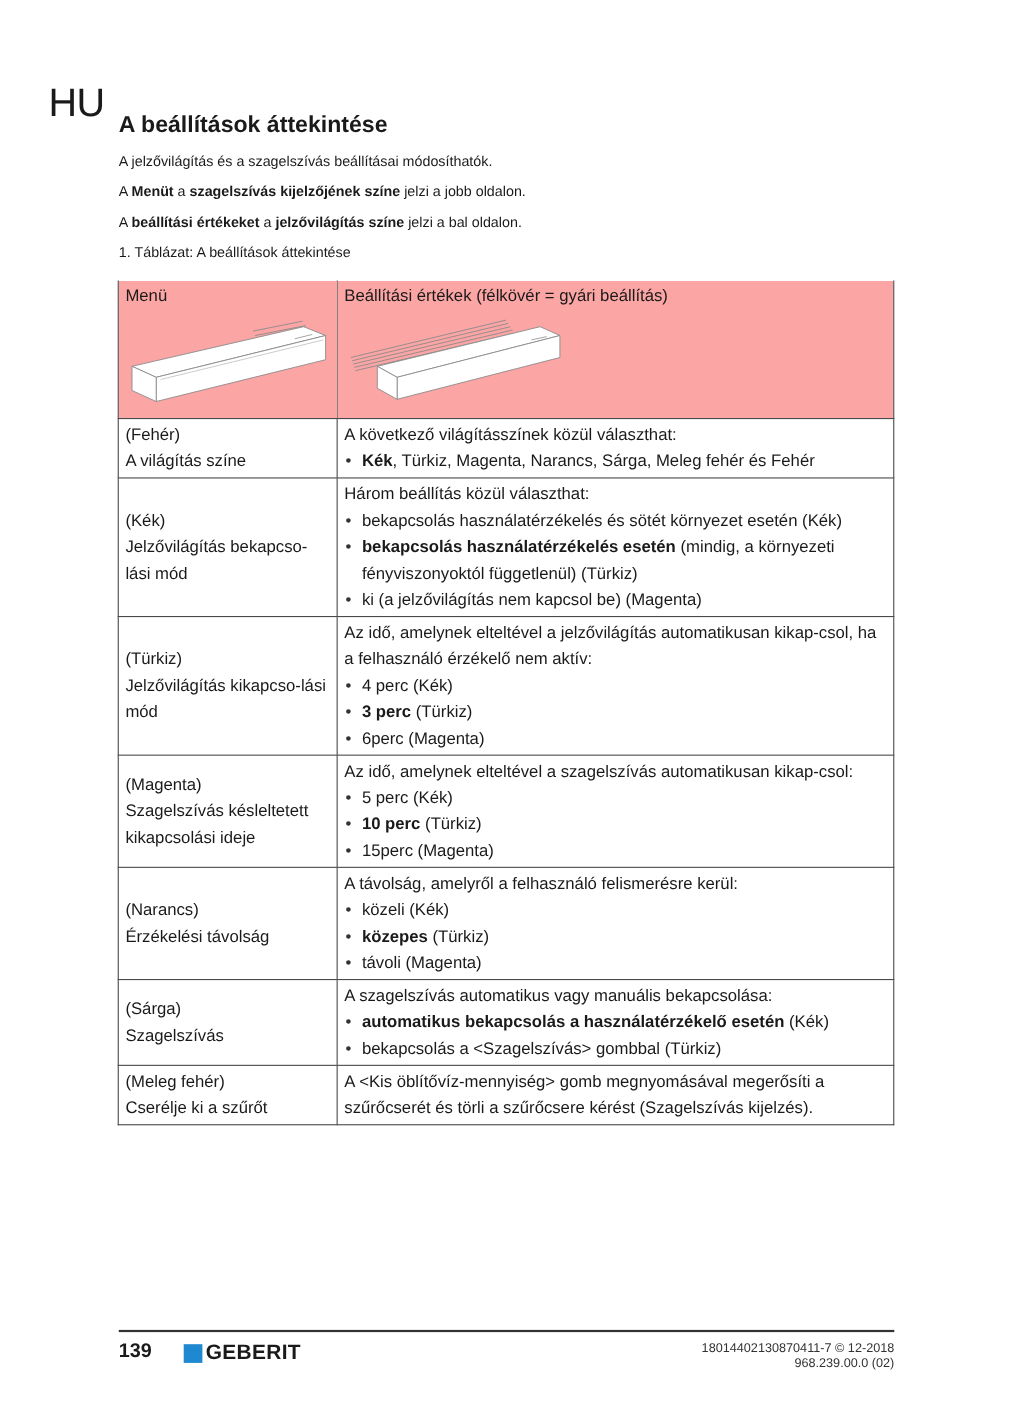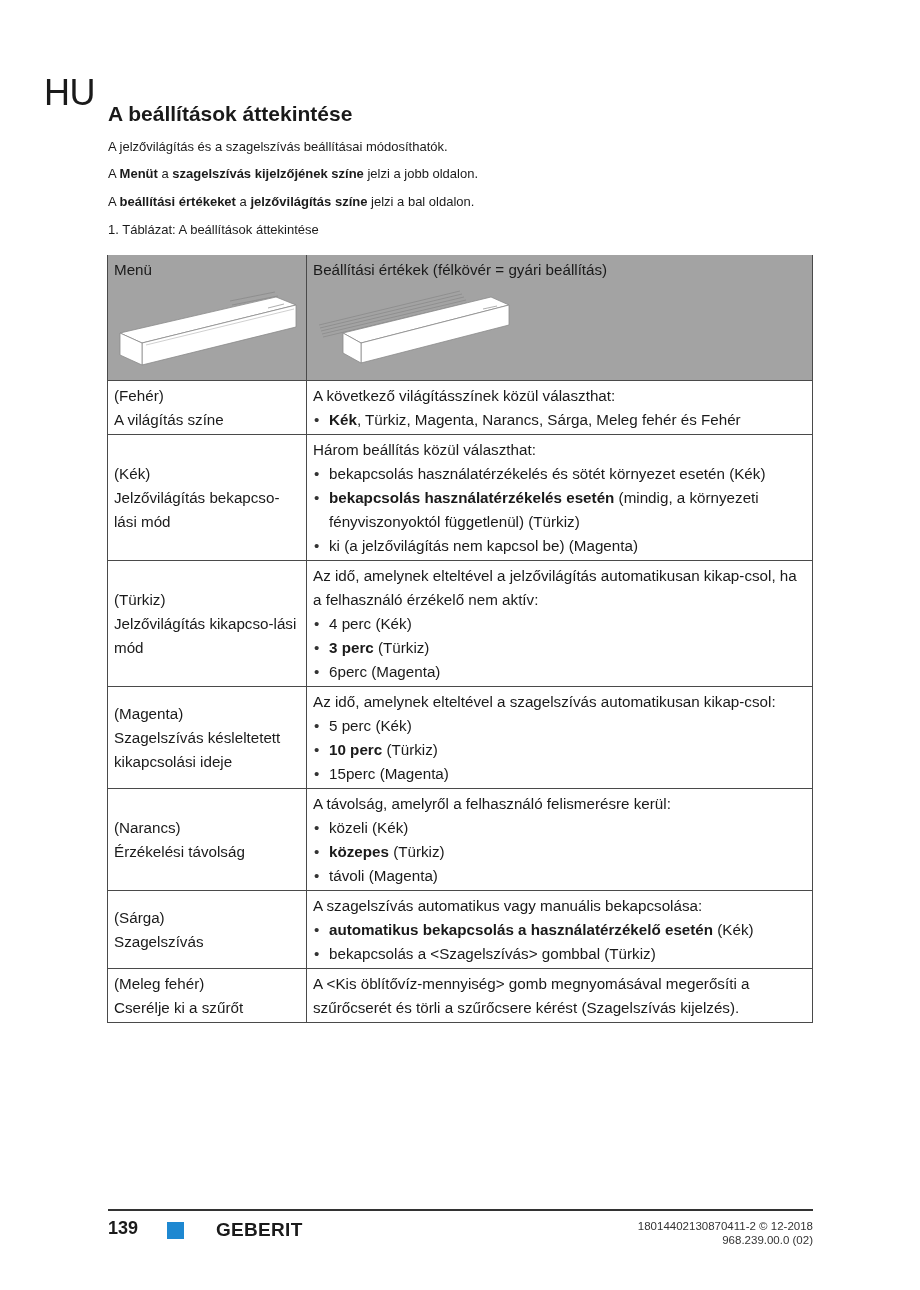--- a/index.html
+++ b/index.html
@@ -7,35 +7,35 @@
          font-family: "Liberation Sans", sans-serif; color: #1a1a1a; }
   .lang { position: absolute; left: 44px; top: 72px; font-size: 36px; font-weight: normal; letter-spacing: -0.5px; color: #1a1a1a; }
   .title { position: absolute; left: 108px; top: 102px; font-size: 21px; font-weight: bold; margin: 0; }
   .para { position: absolute; left: 108px; font-size: 13px; margin: 0; white-space: nowrap; }
   .para b { font-weight: bold; }
   .p1 { top: 139px; } .p2 { top: 166px; } .p3 { top: 194px; } .p4 { top: 222px; }
 
   table.settings { position: absolute; left: 107px; top: 255px; width: 706px;
                    border-collapse: collapse; font-size: 15.2px; line-height: 24px; }
   table.settings td { vertical-align: top; border: 1.5px solid #4a4a4a; padding: 3px 6px 2px 6px; }
-  table.settings tr.head td { background: #a3a3a3; border-top: none; height: 120px; position: relative; }
+  table.settings tr.head td { background: #fca5a5; border-top: none; height: 120px; position: relative; }
   table.settings td.col1 { width: 186px; }
   table.settings td.menu-cell { vertical-align: middle; }
   .head-label { display: block; }
   .illus { position: absolute; }
   .illus-left { left: 10px; top: 26px; }
   .illus-right { left: 8px; top: 26px; }
   ul.opts { list-style: none; margin: 0; padding: 0; }
   ul.opts li { position: relative; padding-left: 16px; }
   ul.opts li::before { content: "\2022"; position: absolute; left: 1px; top: 0; color: #333; }
   .hl { font-weight: bold; }
 
   .footer-rule { position: absolute; left: 108px; top: 1209px; width: 705px; height: 1.5px; background: #333; }
   .page-num { position: absolute; left: 108px; top: 1218px; font-size: 18px; font-weight: bold; }
-  .logo { position: absolute; left: 167px; top: 1219px; display: flex; align-items: center; gap: 29px; }
+  .logo { position: absolute; left: 167px; top: 1219px; display: flex; align-items: center; }
   .logo-square { width: 17px; height: 17px; background: #1e88d1; margin-right: 3px; }
   .logo-text { font-size: 19px; font-weight: bold; letter-spacing: 0.3px; color: #1a1a1a; }
   .docref { position: absolute; right: 107px; top: 1219px; font-size: 11.5px; text-align: right; line-height: 14px; color: #333; }
 </style>
 </head>
 <body>
 
 <div class="lang">HU</div>
 <h1 class="title">A beállítások áttekintése</h1>
 
@@ -180,15 +180,15 @@
 </tbody>
   </table>
 
 <div class="footer-rule"></div>
 <div class="page-num">139</div>
 <div class="logo">
   <span class="logo-square"></span>
   <span class="logo-text">GEBERIT</span>
 </div>
 <div class="docref">
-  <div>18014402130870411-2 © 12-2018</div>
+  <div>18014402130870411-7 © 12-2018</div>
   <div>968.239.00.0 (02)</div>
 </div>
 
 </body></html>

